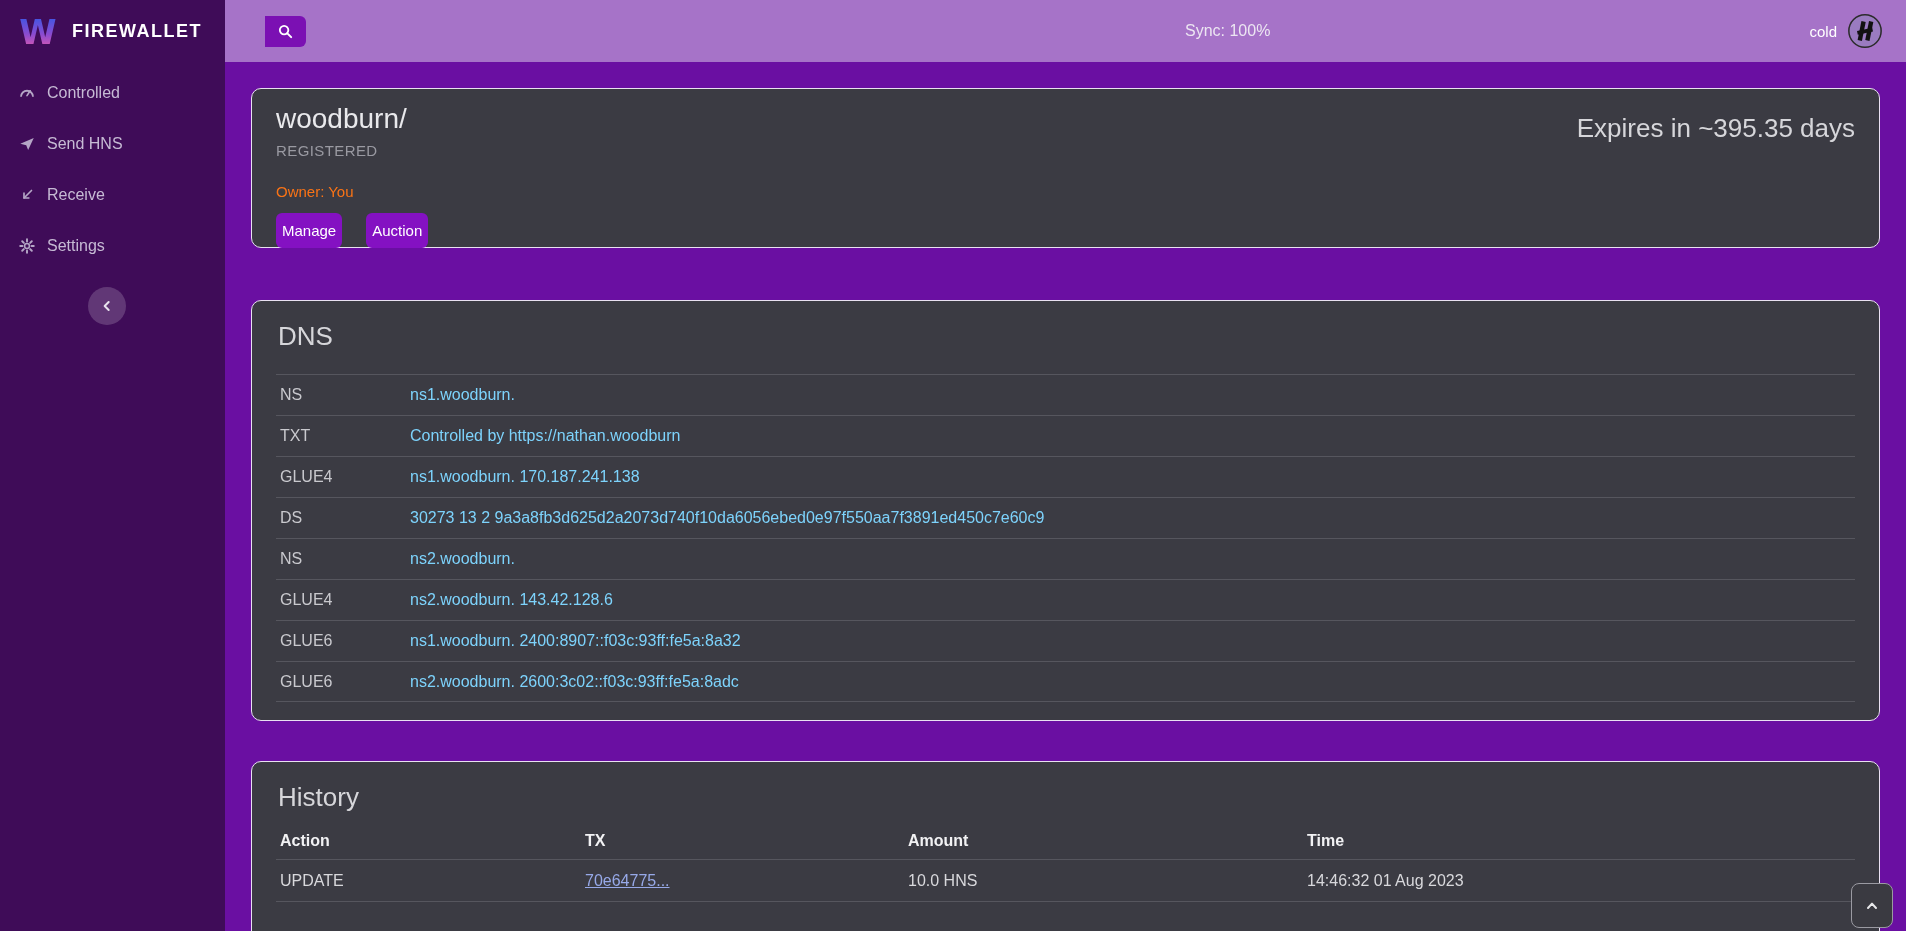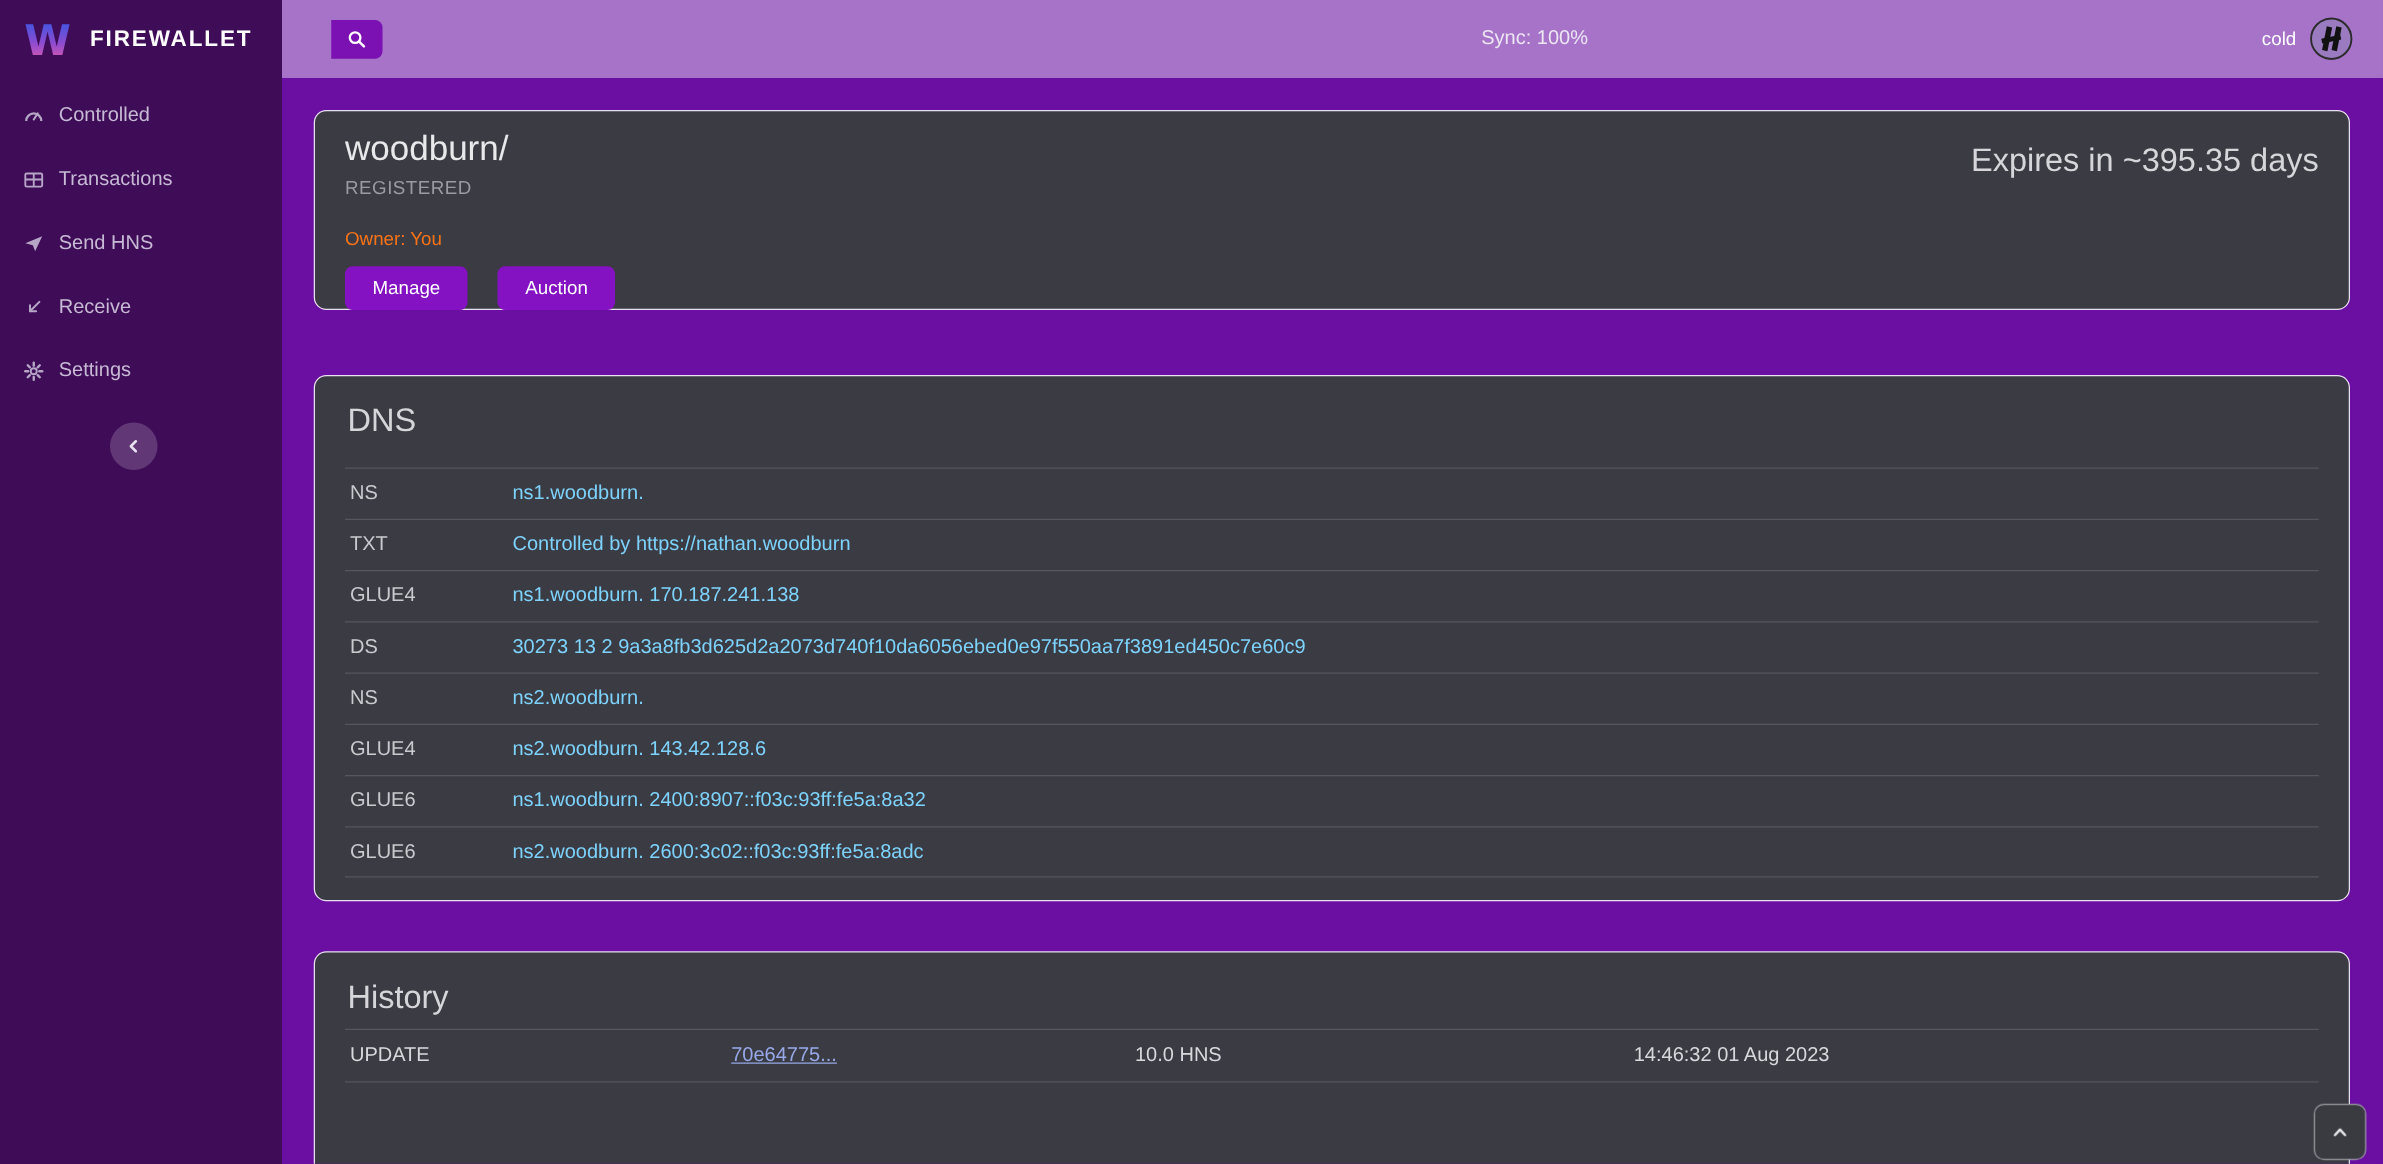--- a/index.html
+++ b/index.html
@@ -76,21 +76,21 @@
     padding: 14px 24px;
   }
   
   .domain-card { height: 160px; display: flex; justify-content: space-between; }
   .domain-title { color: #e9e9ec; font-size: 28px; font-weight: normal; }
   .domain-status { color: #9a9aa2; font-size: 15px; margin-top: 7px; letter-spacing: .4px; }
   .domain-owner { color: #f97316; font-size: 15px; margin-top: 24px; }
   .btn-row { margin-top: 13px; display: flex; gap: 24px; }
   .btn-purple {
     background: #8411c2; color: #ffffff; border: none; border-radius: 6px;
-    font-size: 15px; padding: 9px 22px; cursor: pointer;
+    font-size: 15px; padding: 9px 6px; cursor: pointer;
     font-family: "Liberation Sans", sans-serif;
   }
   .domain-expiry { color: #d6d6da; font-size: 26px; margin-top: 10px; white-space: nowrap; }
 
   
   .dns-card { margin-top: 52px; padding-bottom: 18px; }
   .section-title { color: #d6d6da; font-size: 26px; font-weight: normal; padding: 6px 0 0 2px; }
   .dns-table { margin-top: 22px; }
   .dns-row {
     display: grid; grid-template-columns: 134px 1fr; align-items: center;
@@ -144,30 +144,20 @@
         <svg viewBox="0 0 24 24">
             <path d="M4 17a8 8 0 1 1 16 0" fill="none" stroke="currentColor" stroke-width="2.4"></path>
             <line x1="12" y1="15.5" x2="16.2" y2="9" stroke="currentColor" stroke-width="2.2" stroke-linecap="round"></line>
           </svg>
       </span>
       <span>Controlled</span>
     </div>
     <div class="nav-item">
       <span class="nav-icon">
         <svg viewBox="0 0 24 24">
-            <rect x="3" y="5" width="18" height="14" rx="1.5" fill="none" stroke="currentColor" stroke-width="2"></rect>
-            <line x1="3" y1="11.5" x2="21" y2="11.5" stroke="currentColor" stroke-width="2"></line>
-            <line x1="12" y1="5" x2="12" y2="19" stroke="currentColor" stroke-width="2"></line>
-          </svg>
-      </span>
-      <span>Transactions</span>
-    </div>
-    <div class="nav-item">
-      <span class="nav-icon">
-        <svg viewBox="0 0 24 24">
             <path d="M3 11.5 L21 4 L13.5 20 L11 13.5 Z" fill="currentColor"></path>
           </svg>
       </span>
       <span>Send HNS</span>
     </div>
     <div class="nav-item">
       <span class="nav-icon">
         <svg viewBox="0 0 24 24">
             <path d="M18 6 L8 16" fill="none" stroke="currentColor" stroke-width="2.2" stroke-linecap="round"></path>
             <path d="M8 9.5 V16 H14.5" fill="none" stroke="currentColor" stroke-width="2.2" stroke-linecap="round" stroke-linejoin="round"></path>
@@ -282,20 +272,26 @@
       <div class="dns-row">
         <div class="dns-type">GLUE6</div>
         <div class="dns-value">ns2.woodburn. 2600:3c02::f03c:93ff:fe5a:8adc</div>
       </div>
     </div>
   </section>
 
   <section class="card history-card">
     <h2 class="section-title">History</h2>
     <div class="history-table">
+      <div class="h-row h-head">
+        <div>Action</div>
+        <div>TX</div>
+        <div>Amount</div>
+        <div>Time</div>
+      </div>
       <div class="h-row h-body">
         <div>UPDATE</div>
         <div><a class="tx-link">70e64775...</a></div>
         <div>10.0 HNS</div>
         <div>14:46:32 01 Aug 2023</div>
       </div>
       <div class="h-row h-body">
         
         
         

